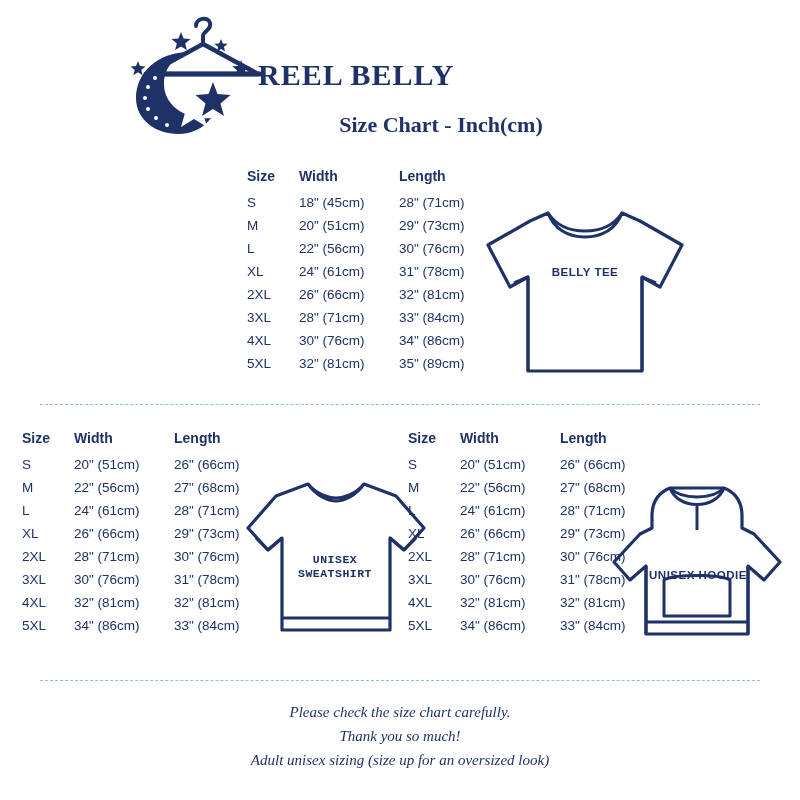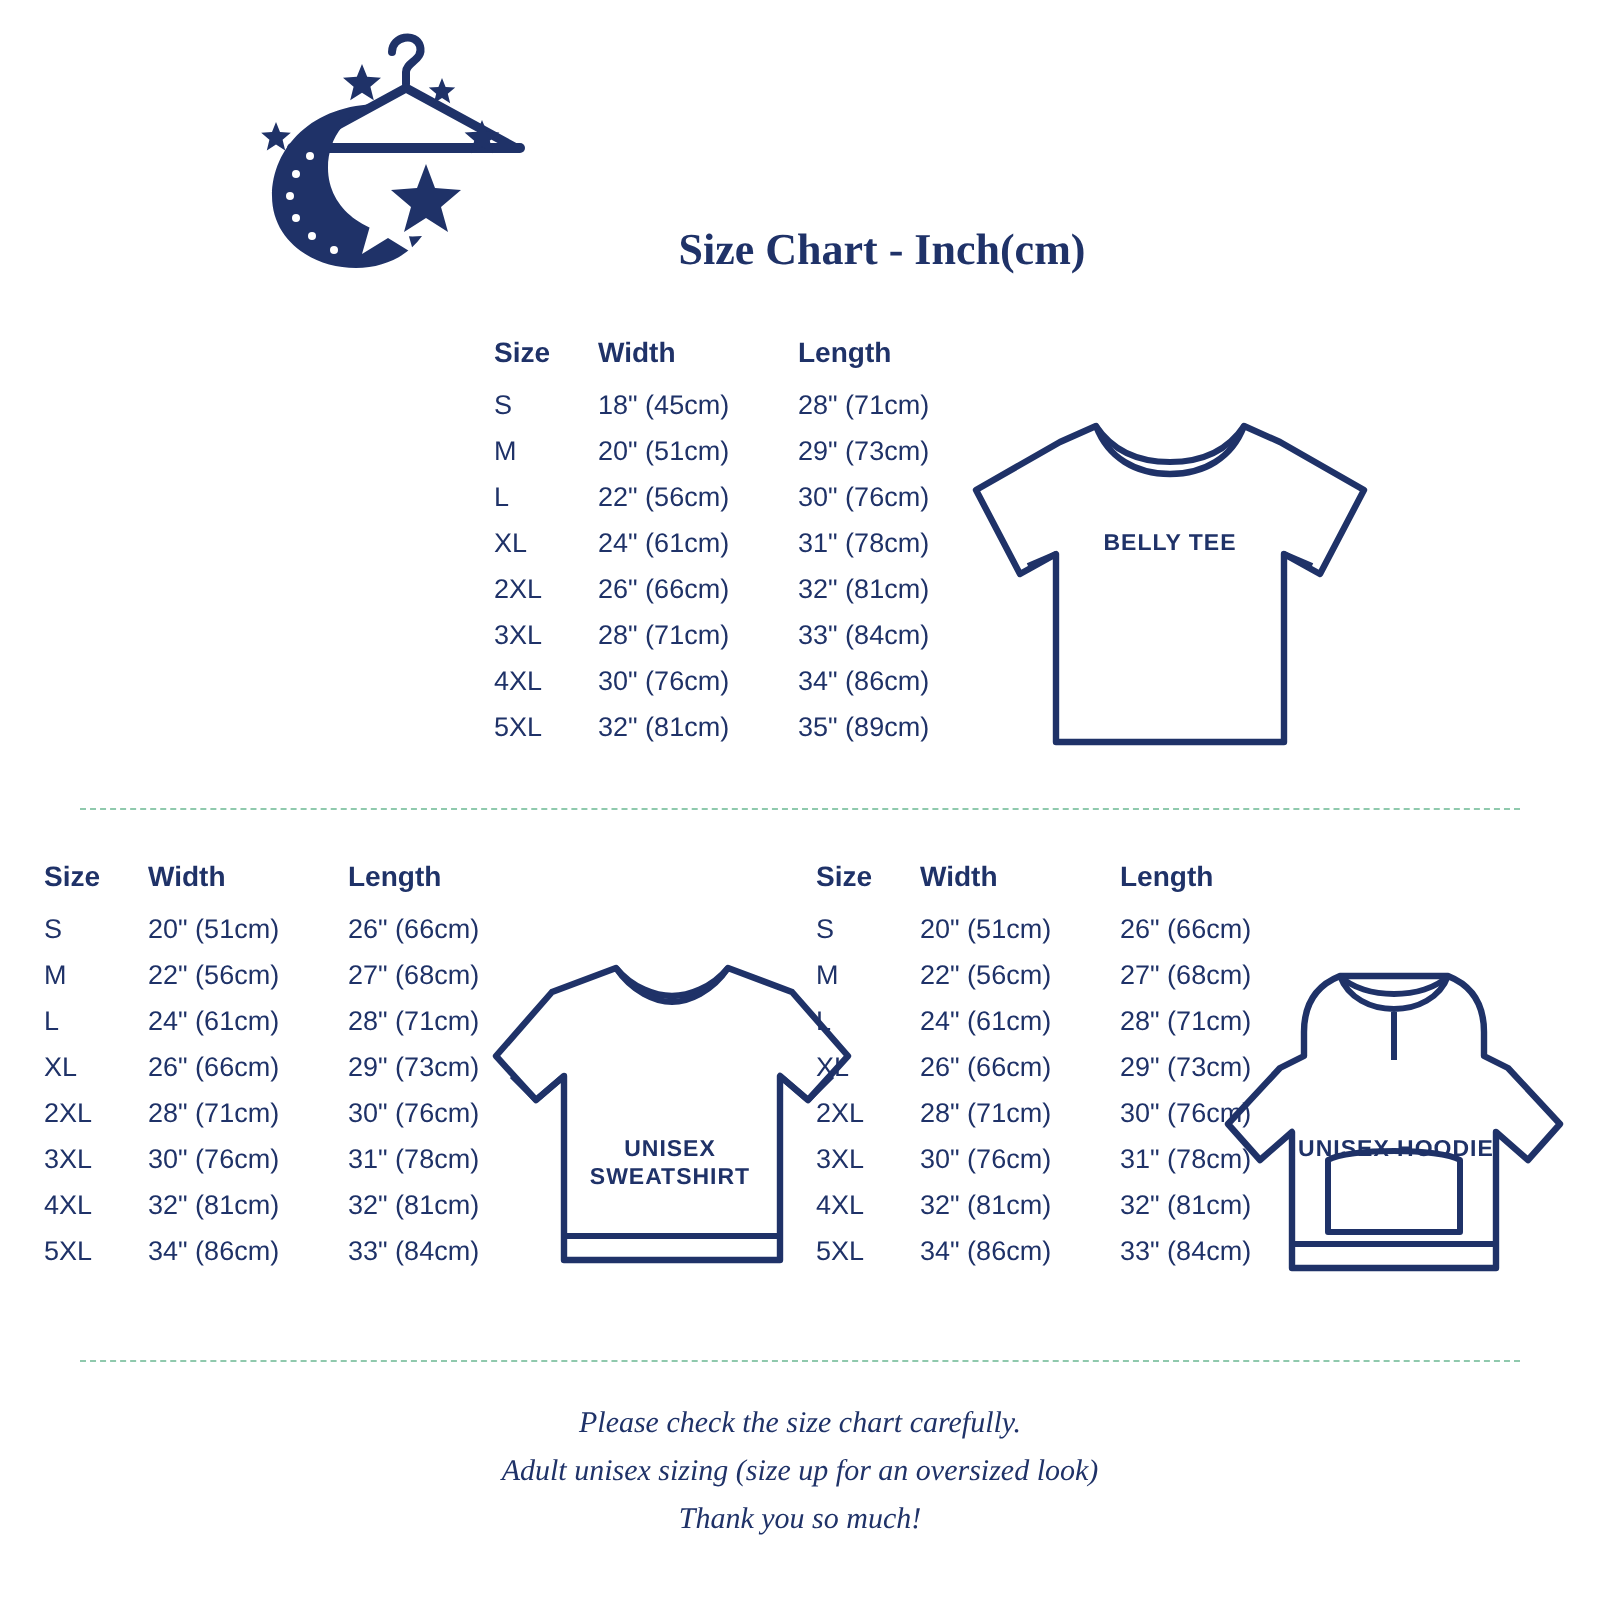--- a/index.html
+++ b/index.html
@@ -108,21 +108,21 @@
   .garment-label {
     position: absolute;
     text-align: center;
     font-size: 11.5px;
     font-weight: bold;
     letter-spacing: 0.5px;
     color: #1f3268;
     line-height: 14px;
   }
   #label-tee    { left: 505px; top: 265px; width: 160px; }
-  #label-sweat  { left: 255px; top: 568px; width: 160px; }
+  #label-sweat  { left: 255px; top: 553px; width: 160px; font-family: Liberation Mono, monospace; }
   #label-hoodie { left: 633px; top: 568px; width: 130px; }
 
   
   .footer {
     position: absolute;
     left: 0;
     top: 700px;
     width: 800px;
     text-align: center;
     font-family: "Liberation Serif", serif;
@@ -158,20 +158,21 @@
 
         <path d="M76 80 l5 14 l15 1 l-11 10 l4 14 l-13 -8 l-13 8 l4 -14 l-11 -10 l15 -1 z" fill="#ffffff"></path>
         <path d="M95 74 l4.5 12 l13 1 l-10 8.5 l3.5 12.5 l-11 -7 l-11 7 l3.5 -12.5 l-10 -8.5 l13 -1 z" fill="#1f3268"></path>
         <path d="M63 24 l2.6 6.4 l6.9 .5 l-5.3 4.5 l1.7 6.7 l-5.9 -3.7 l-5.9 3.7 l1.7 -6.7 l-5.3 -4.5 l6.9 -.5 z" fill="#1f3268"></path>
         <path d="M123 52 l2.4 5.9 l6.3 .4 l-4.8 4.1 l1.6 6.2 l-5.5 -3.4 l-5.5 3.4 l1.6 -6.2 l-4.8 -4.1 l6.3 -.4 z" fill="#1f3268"></path>
         <path d="M20 53 l2 5 l5.4 .4 l-4.1 3.5 l1.3 5.3 l-4.6 -2.9 l-4.6 2.9 l1.3 -5.3 l-4.1 -3.5 l5.4 -.4 z" fill="#1f3268"></path>
         <path d="M103 31 l1.8 4.5 l4.8 .3 l-3.7 3.1 l1.2 4.7 l-4.1 -2.6 l-4.1 2.6 l1.2 -4.7 l-3.7 -3.1 l4.8 -.3 z" fill="#1f3268"></path>
       </svg>
     </div>
 
+    <div class="brand-name">REEL BELLY</div>
     <div class="chart-title">Size Chart - Inch(cm)</div>
   </div>
 
   <div class="table-block" id="table-tee">
     <table>
       <thead>
         <tr>
           <th class="col-size">Size</th>
           <th class="col-width">Width</th>
           <th class="col-len">Length</th>
@@ -374,17 +375,17 @@
       <path d="M38 152 L140 152" fill="none" stroke="#1f3268" stroke-width="3"></path>
       <path d="M56 110 L56 146 L122 146 L122 110 C112 104 66 104 56 110 Z" fill="none" stroke="#1f3268" stroke-width="3" stroke-linejoin="round"></path>
     </svg>
   </div>
   <div class="garment-label" id="label-hoodie">UNISEX HOODIE</div>
 
   <div class="divider" id="divider-2"></div>
 
   <div class="footer">
     <div>Please check the size chart carefully.</div>
+    <div>Thank you so much!</div>
     <div>Adult unisex sizing (size up for an oversized look)</div>
-    <div>Thank you so much!</div>
   </div>
 
 </div>
 
 </body></html>

